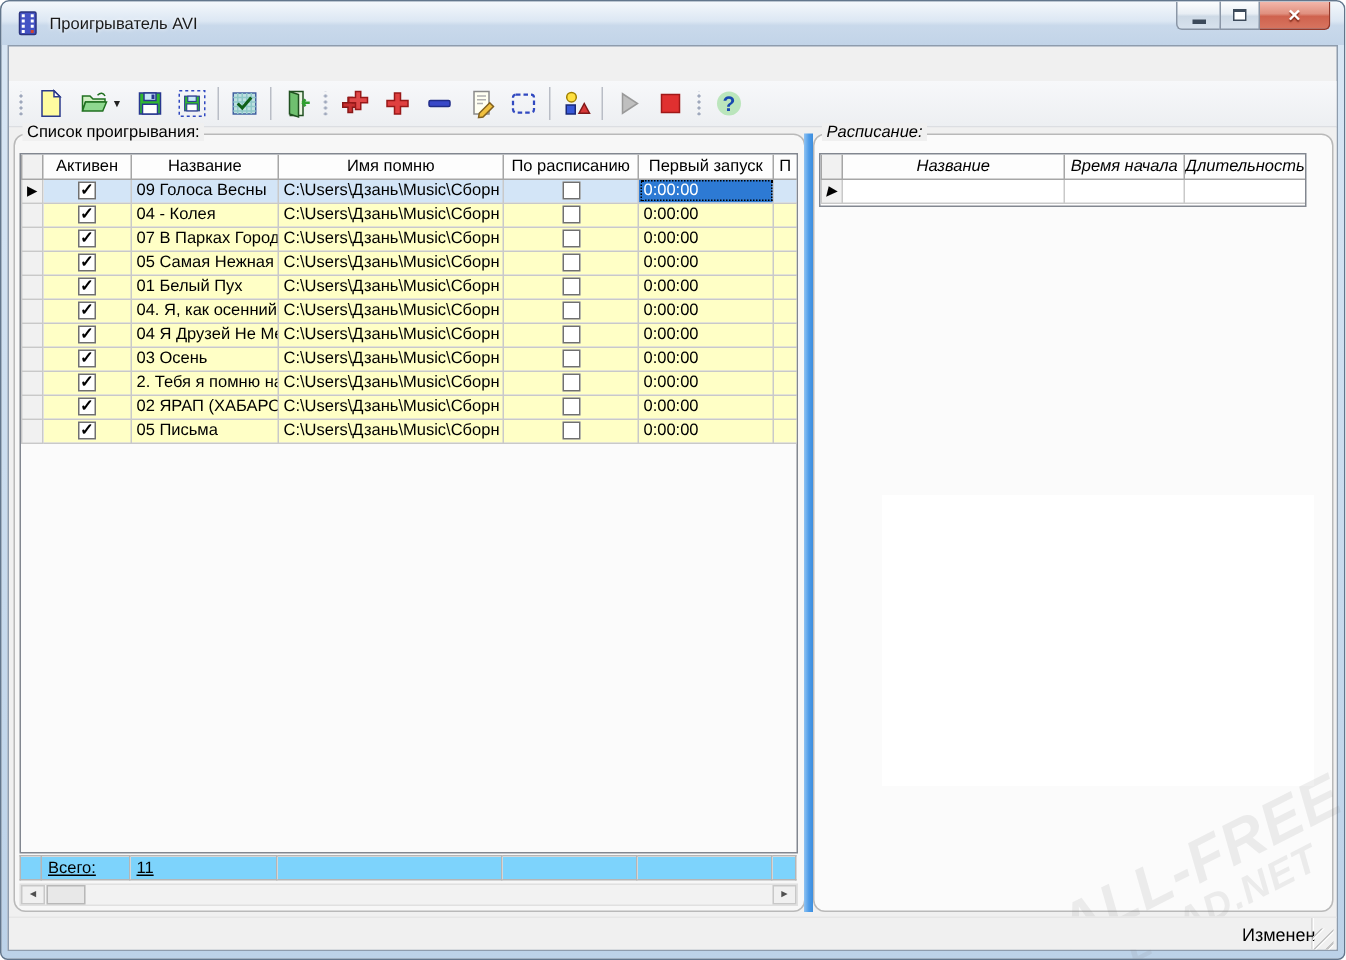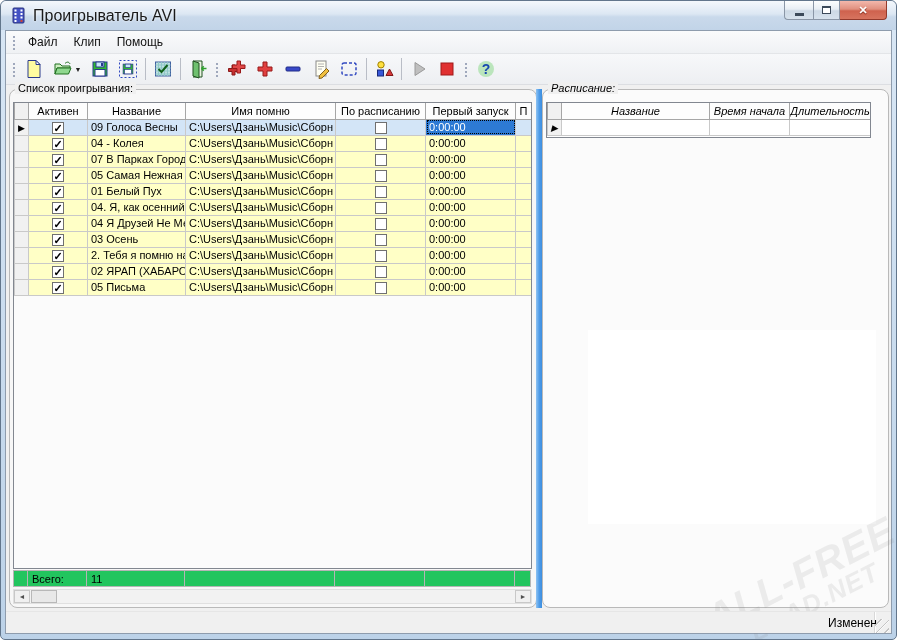--- a/index.html
+++ b/index.html
@@ -7,21 +7,21 @@
 
   .window { position:relative; width:897px; height:640px; overflow:hidden;
     background:linear-gradient(#D9E7F5,#BCD2E8); border:1px solid #62768C;
     border-radius:6px 6px 5px 5px; }
 
   
   .titlebar { position:absolute; left:0; right:0; top:0; height:29px;
     background:linear-gradient(#F4F8FC,#DCE7F3 45%,#C9D9EB 55%,#C2D4E8);
     border-radius:5px 5px 0 0; display:flex; align-items:center; padding-left:9px; }
   .app-icon { width:17px; height:17px; margin-right:6px; flex:0 0 auto; }
-  .title-text { font-size:16px; color:#1a1a1a; text-shadow:0 0 3px #fff; }
+  .title-text { font-size:11px; color:#1a1a1a; text-shadow:0 0 3px #fff; }
   .winbtns { position:absolute; top:0; right:9px; display:flex; }
   .wbtn { height:19px; border:1px solid #8A96A6; border-top:none; display:flex;
     align-items:center; justify-content:center;
     background:linear-gradient(#FDFEFE,#E8EEF4 45%,#CDD9E5 55%,#D7E2ED); cursor:default; }
   .wbtn-min { width:29px; border-radius:0 0 0 4px; border-right:none; }
   .wbtn-max { width:27px; }
   .wbtn-close { width:47px; border-radius:0 0 4px 0; border-color:#93392B; border-left:none;
     background:linear-gradient(#F3B8AC,#E0907F 45%,#CF624E 55%,#D7745F); }
   .glyph-min { width:9px; height:3px; background:#3C4A5A; margin-top:8px; }
   .glyph-max { width:9px; height:8px; border:1px solid #3C4A5A; border-top:2px solid #3C4A5A; background:#fff; }
@@ -69,22 +69,22 @@
     white-space:nowrap; background:#FFFFC6; }
   td.rowsel, th.rowsel { background:#F1F1F1 !important; border-color:#A6A6A6; text-align:center; padding:0; }
   tr.selected td { background:#D3E5F7; }
   td.sel-cell { background:#2D7AD4 !important; color:#fff; outline:1px dotted #000; outline-offset:-2px; }
   .tri { font-size:9px; line-height:9px; color:#000; }
   .cb { display:inline-block; width:12px; height:12px; background:#fff; border:1px solid #707070;
     font-size:11px; line-height:11px; text-align:center; color:#000; vertical-align:middle; font-weight:bold; }
 
   .footer-row { position:absolute; left:3px; bottom:20px; width:519px; }
   .footer-row table { border-collapse:collapse; table-layout:fixed; width:517px; font-size:11px; }
-  .footer-row td { border:1px solid #B5B5B5; height:16px; background:#22c55e; padding:0 4px;
-    overflow:hidden; white-space:nowrap; }
+  .footer-row td { border:1px solid #B5B5B5; height:16px; background:#7dd3fc; padding:0 4px;
+    overflow:hidden; white-space:nowrap;text-decoration:underline; }
 
   .hscroll { position:absolute; left:3px; bottom:3px; width:519px; height:15px;
     background:#F2F2F2; display:flex; border:1px solid #E0E0E0; }
   .sc-btn { width:16px; height:100%; background:#F0F0F0; border:1px solid #C8C8C8;
     display:flex; align-items:center; justify-content:center; font-size:7px; color:#505050; }
   .sc-thumb { width:26px; height:100%; background:#E8E8E8; border:1px solid #B8B8B8; margin-left:1px; }
   .sc-track { flex:1; }
 
   
   .grid-area-r { position:absolute; left:3px; top:12px; width:325px; height:36px;
@@ -137,26 +137,20 @@
           <div class="glyph-max"></div>
         </div>
       <div class="wbtn wbtn-close">
           <span class="glyph-close">✕</span>
         </div>
     </div>
   </div>
 
   <div class="client">
 
-    <div class="menubar">
-      <div class="gripper"></div>
-      <span class="menu-item">Файл</span>
-      <span class="menu-item">Клип</span>
-      <span class="menu-item">Помощь</span>
-    </div>
 
     <div class="toolbar">
       <div class="gripper"></div>
 
       <div class="tb-btn">
         <svg width="20" height="20" viewBox="0 0 20 20">
           <path d="M4 1.5h8l4 4v13H4z" fill="#FFFCA0" stroke="#2B3A8C"></path>
           <path d="M12 1.5l4 4h-4z" fill="#fff" stroke="#2B3A8C"></path>
         </svg>
       </div>

